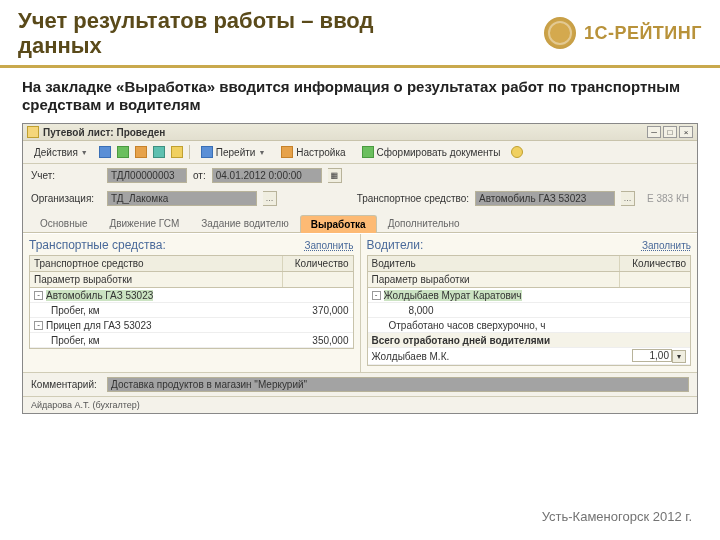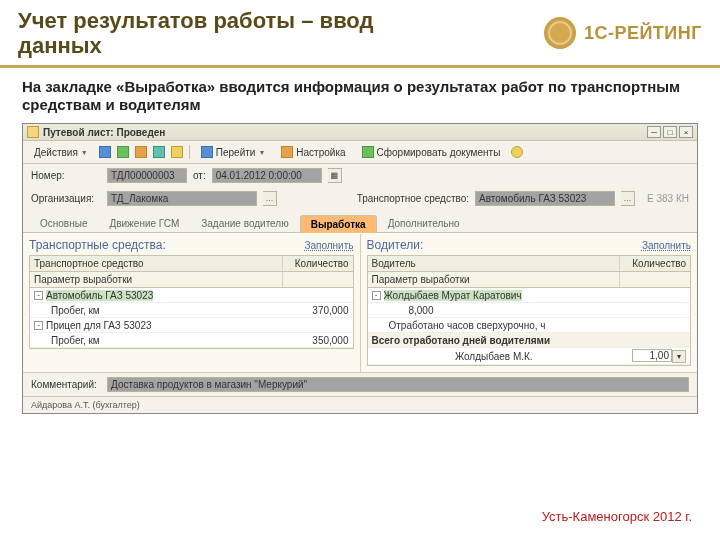--- a/index.html
+++ b/index.html
@@ -61,21 +61,21 @@
   .gr .c2 { width: 70px; padding: 1px 4px; text-align: right; }
   .gr.sel .c1 span.txt { background: #cbe3c2; }
   .tree-toggle { width: 9px; height: 9px; border: 1px solid #999; display: inline-flex; align-items: center; justify-content: center; font-size: 8px; line-height: 1; cursor: pointer; background: #fff; }
   .gr.sum { font-weight: bold; background: #f5f3e8; }
   
   .footer-row { display: flex; align-items: center; gap: 6px; padding: 4px 8px; border-top: 1px solid #d0ccb6; }
   .status-row { display: flex; align-items: center; justify-content: space-between; padding: 3px 8px; border-top: 1px solid #d0ccb6; font-size: 9px; color: #555; }
   .status-right { display: flex; gap: 6px; align-items: center; }
   .sbtn { border: 1px solid #b8b39a; background: #f0eee0; padding: 1px 6px; cursor: pointer; }
   
-  .slide-footer { position: absolute; bottom: 16px; right: 28px; color: #b91c1c; font-size: 13px; }
+  .slide-footer { position: absolute; bottom: 16px; right: 28px; color: #737373; font-size: 13px; }
 </style>
 </head>
 <body>
 
 <div class="slide-header">
   <div class="slide-title">Учет результатов работы – ввод данных</div>
   <div class="brand">
     <div class="brand-logo"></div>
     <div class="brand-text">1С-РЕЙТИНГ</div>
   </div>
@@ -117,21 +117,21 @@
         <span>Настройка</span>
       </div>
     <div class="tb-btn">
         <span class="tb-icon icon-green"></span>
         <span>Сформировать документы</span>
       </div>
     <span class="tb-icon icon-yellow" style="border-radius:50%"></span>
   </div>
 
   <div class="form-row">
-    <span class="lbl">Номер:</span>
+    <span class="lbl">Учет:</span>
     <span class="fld">ТДЛ00000003</span>
     <span>от:</span>
     <span class="fld" style="min-width:110px">04.01.2012 0:00:00</span>
     <span class="fld-btn">▦</span>
   </div>
   <div class="form-row">
     <span class="lbl">Организация:</span>
     <span class="fld" style="min-width:150px">ТД_Лакомка</span>
     <span class="fld-btn">…</span>
     <span style="flex:1"></span>
@@ -227,21 +227,21 @@
                 <span class="txt">Отработано часов сверхурочно, ч</span>
               </div>
               <div class="c2"></div>
             </div>
           </div>
         <div class="gr sum">
             <div class="c1">Всего отработано дней водителями</div>
             <div class="c2"></div>
           </div>
         <div class="gr">
-            <div class="c1" style="justify-content:center">
+            <div class="c1" style="justify-content:flex-start">
               <span>Жолдыбаев М.К.</span>
             </div>
             <div class="c2"><span style="border:1px solid #b8b39a;background:#fff;padding:0 2px;display:inline-block;width:40px">1,00</span><span class="fld-btn" style="display:inline-flex;height:13px;border-left:1px solid #b8b39a">▾</span></div>
           </div>
       </div>
     </div>
   </div>
 
   <div class="footer-row">
     <span class="lbl">Комментарий:</span>

